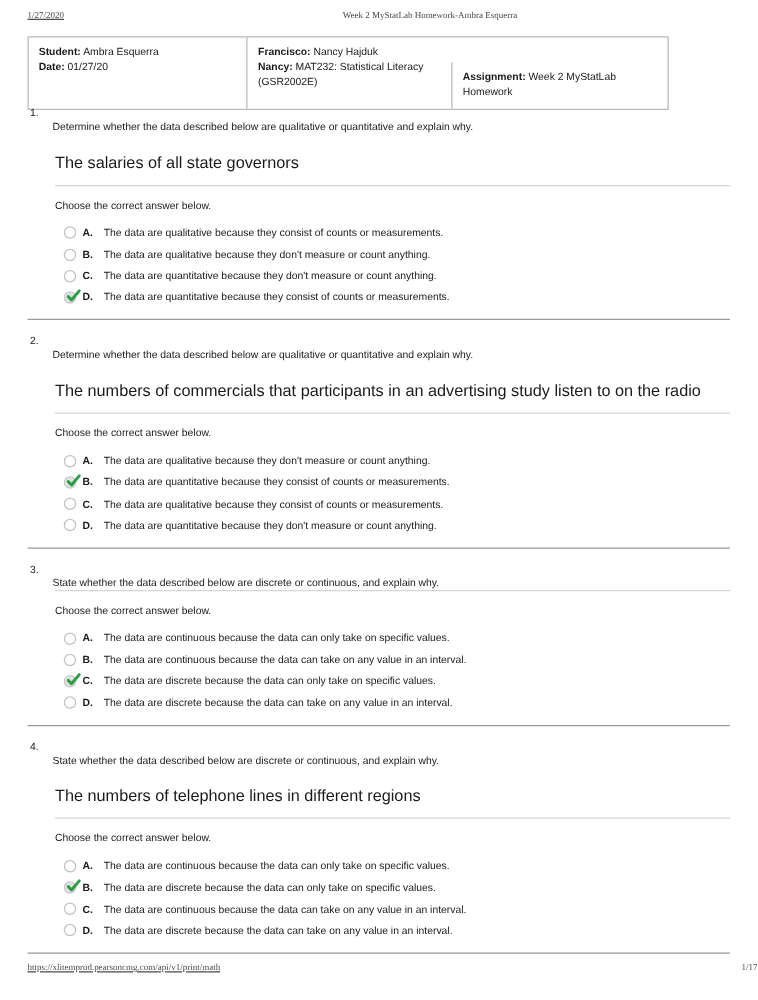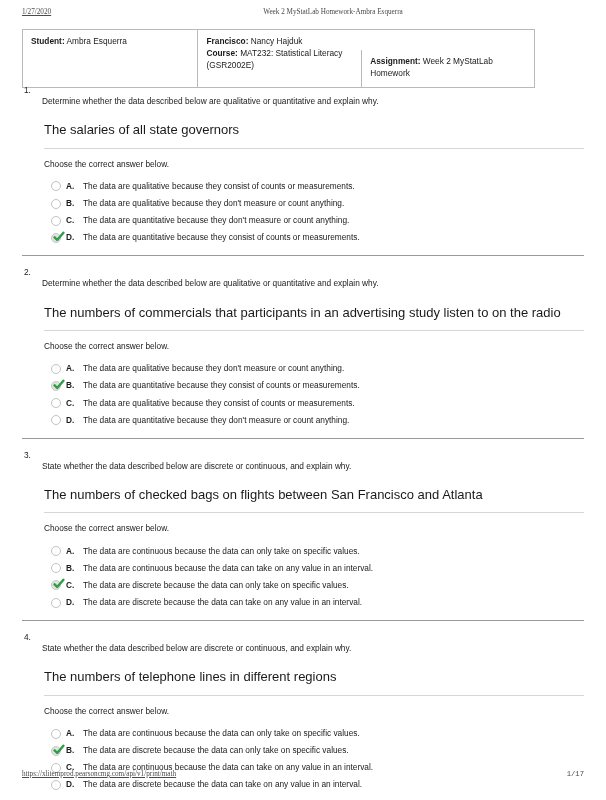--- a/index.html
+++ b/index.html
@@ -24,21 +24,21 @@
     font-family: "Liberation Serif", serif;
     font-size: 7.2px;
     color: #4a4a4a;
     display: flex;
     align-items: baseline;
   }
   .page-chrome.top { top: 8px; }
   .page-chrome.bottom { top: 770px; }
   .chrome-left  { padding-left: 22px; width: 180px; text-decoration: underline; }
   .chrome-center{ flex: 1; text-align: center; }
-  .chrome-right { padding-right: 22px; width: 120px; text-align: right; font-family: Liberation Mono, monospace; }
+  .chrome-right { width: 120px; text-align: right; }
   .page-chrome.bottom .chrome-left { width: auto; }
   .page-chrome.bottom .chrome-center { text-align: center; }
 
   
   .info-box {
     position: absolute;
     left: 22px;
     top: 29px;
     width: 513px;
     box-sizing: border-box;
@@ -154,28 +154,32 @@
   <div class="chrome-center">Week 2 MyStatLab Homework-Ambra Esquerra</div>
   <div class="chrome-right"></div>
 </div>
 
 <div class="info-box">
   <div class="info-col c1">
     <div class="info-line">
       <span class="info-label">Student:</span>
       <span>Ambra Esquerra</span>
     </div>
+    <div class="info-line">
+      <span class="info-label">Date:</span>
+      <span>01/27/20</span>
+    </div>
   </div>
   <div class="info-col c2">
     <div class="info-line">
       <span class="info-label">Francisco:</span>
       <span>Nancy Hajduk</span>
     </div>
     <div class="info-line">
-      <span class="info-label">Course:</span>
+      <span class="info-label">Nancy:</span>
       <span>MAT232: Statistical Literacy (GSR2002E)</span>
     </div>
   </div>
   <div class="info-col c3">
     <div class="info-line">
       <span class="info-label">Assignment:</span>
       <span>Week 2 MyStatLab Homework</span>
     </div>
   </div>
 </div>
@@ -254,21 +258,20 @@
           </div>
         </div>
       </div>
     </div>
     <div class="question">
       <div class="q-head">
         <div class="q-num">3.</div>
         <div class="q-prompt">State whether the data described below are discrete or continuous, and explain why.</div>
       </div>
       <div class="q-body">
-        <div class="q-stem">The numbers of checked bags on flights between San Francisco and Atlanta</div>
         <div class="q-divider"></div>
         <div class="q-choose">Choose the correct answer below.</div>
         <div class="options">
           <div class="option">
             <span class="radio"></span>
             <span class="opt-letter">A.</span>
             <span class="opt-text">The data are continuous because the data can only take on specific values.</span>
           </div>
           <div class="option">
             <span class="radio"></span>

